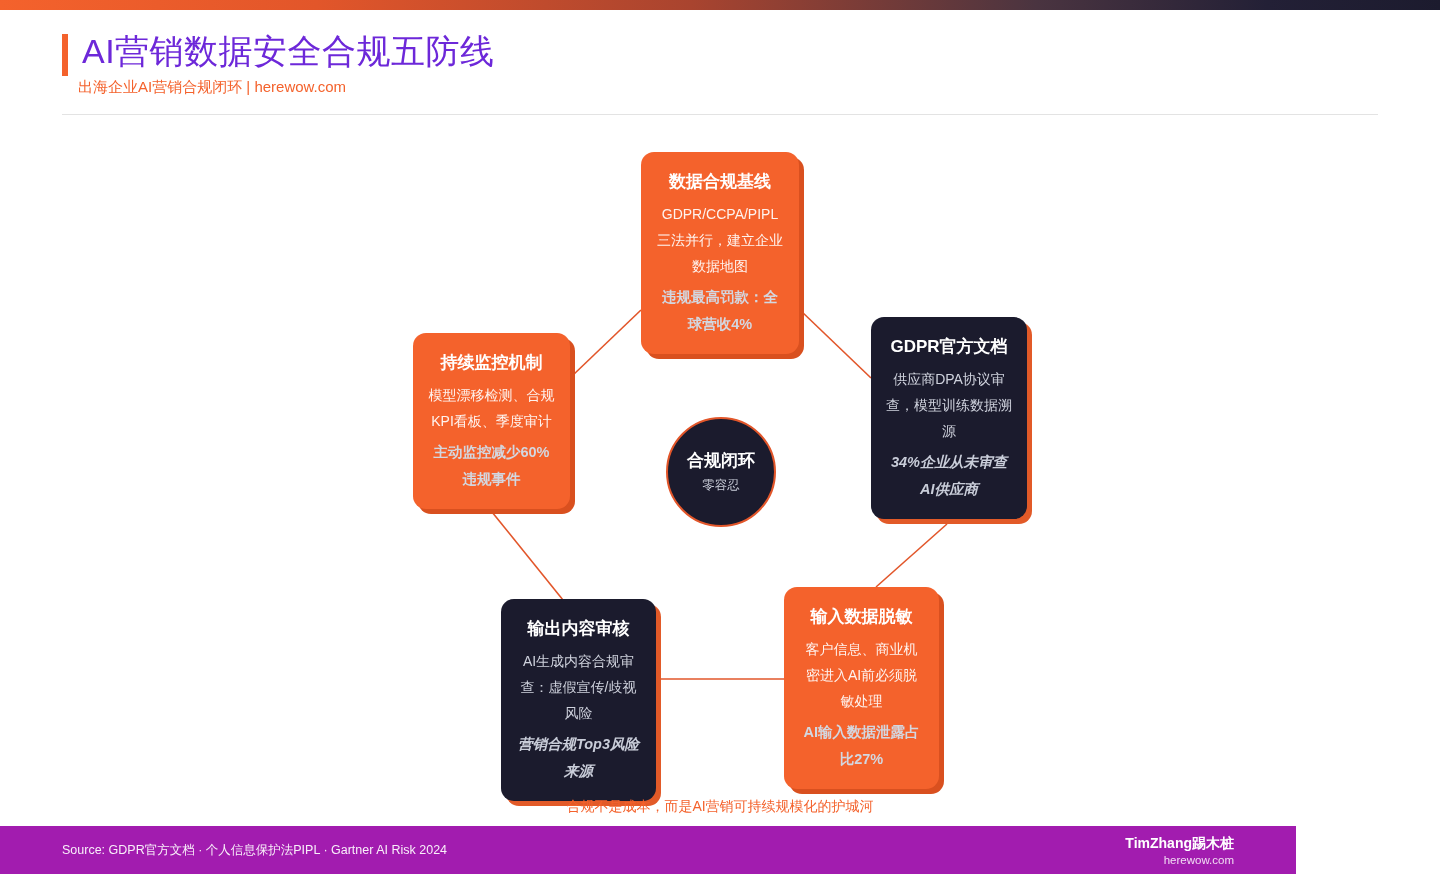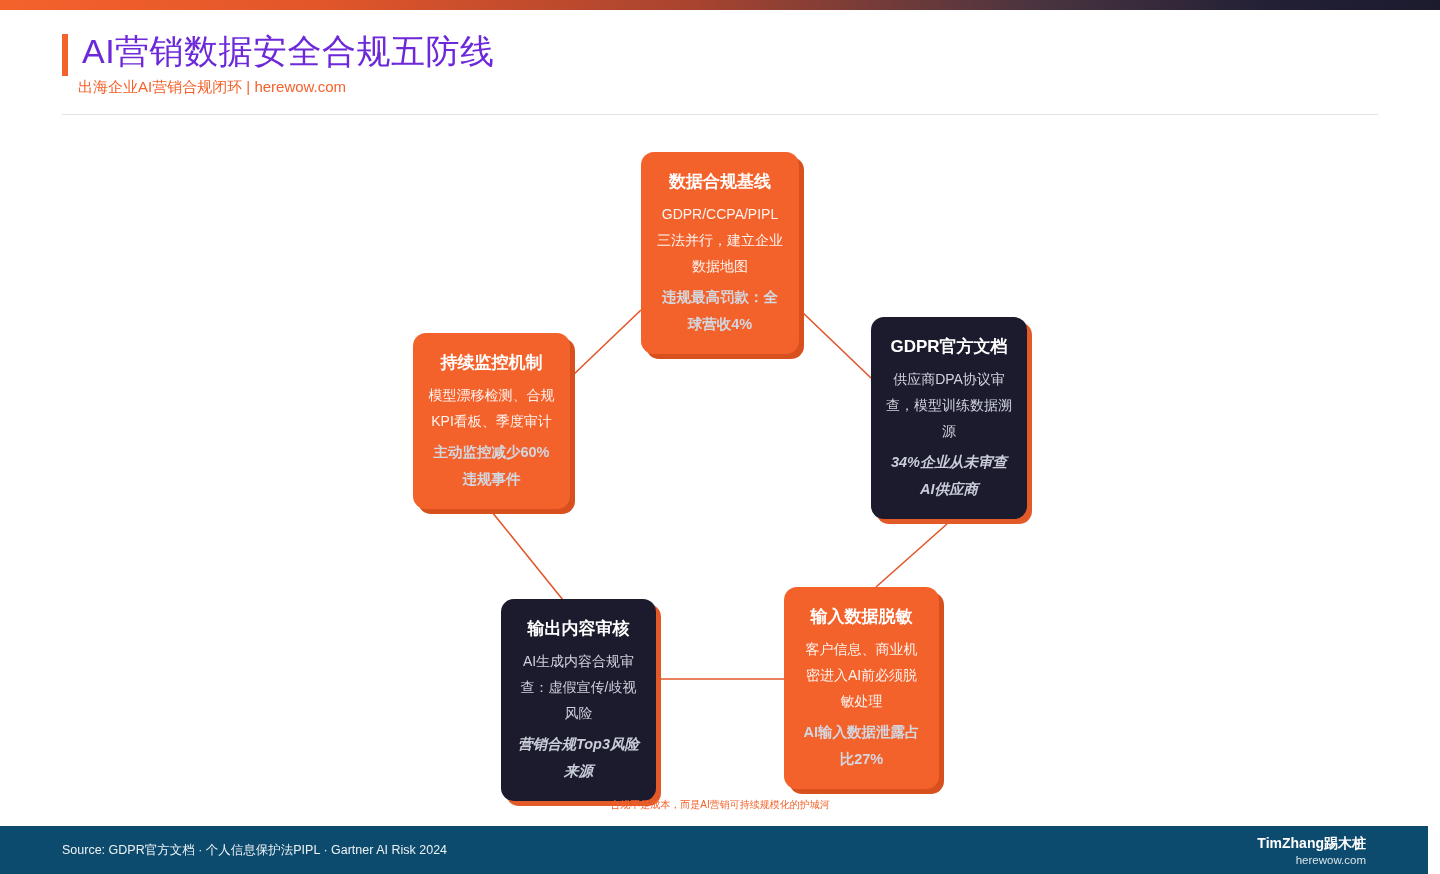--- a/index.html
+++ b/index.html
@@ -83,27 +83,27 @@
     background:#1b1b2d;
     border:2px solid #e2562a;
     display:flex; flex-direction:column; align-items:center; justify-content:center;
   }
   .hub-title{ font-size:17px; font-weight:bold; color:#ffffff; line-height:1.3; }
   .hub-sub{ font-size:12.5px; color:#c9cdd9; margin-top:4px; }
 
   
   .tagline{
     position:absolute; top:798px; left:0; width:1440px; text-align:center;
-    font-size:10px; color:#f4622c;
+    font-size:14px; color:#f4622c;
   }
 
   
   .footer{
-    position:absolute; left:0; bottom:0; width:1428px; height:48px;
-    background:#0c4a6e;
+    position:absolute; left:0; bottom:0; width:1296px; height:48px;
+    background:#a21caf;
   }
   .footer-source{
     position:absolute; left:62px; top:16px;
     font-size:12.5px; color:rgba(255,255,255,0.93);
     white-space:nowrap;
   }
   .footer-brand{
     position:absolute; right:62px; top:8px; text-align:right;
   }
   .footer-brand-name{
@@ -165,20 +165,24 @@
     <div class="card-desc">AI生成内容合规审查：虚假宣传/歧视风险</div>
     <div class="card-metric">营销合规Top3风险来源</div>
   </div>
 
   <div class="card orange" id="card-4">
     <div class="card-title">持续监控机制</div>
     <div class="card-desc">模型漂移检测、合规KPI看板、季度审计</div>
     <div class="card-metric">主动监控减少60%违规事件</div>
   </div>
 
+  <div class="hub">
+    <div class="hub-title">合规闭环</div>
+    <div class="hub-sub">零容忍</div>
+  </div>
 </div>
 
 <div class="tagline">合规不是成本，而是AI营销可持续规模化的护城河</div>
 
 <div class="footer">
   <div class="footer-source">Source: GDPR官方文档 · 个人信息保护法PIPL · Gartner AI Risk 2024</div>
   <div class="footer-brand">
     <div class="footer-brand-name">TimZhang踢木桩</div>
     <div class="footer-brand-site">herewow.com</div>
   </div>

